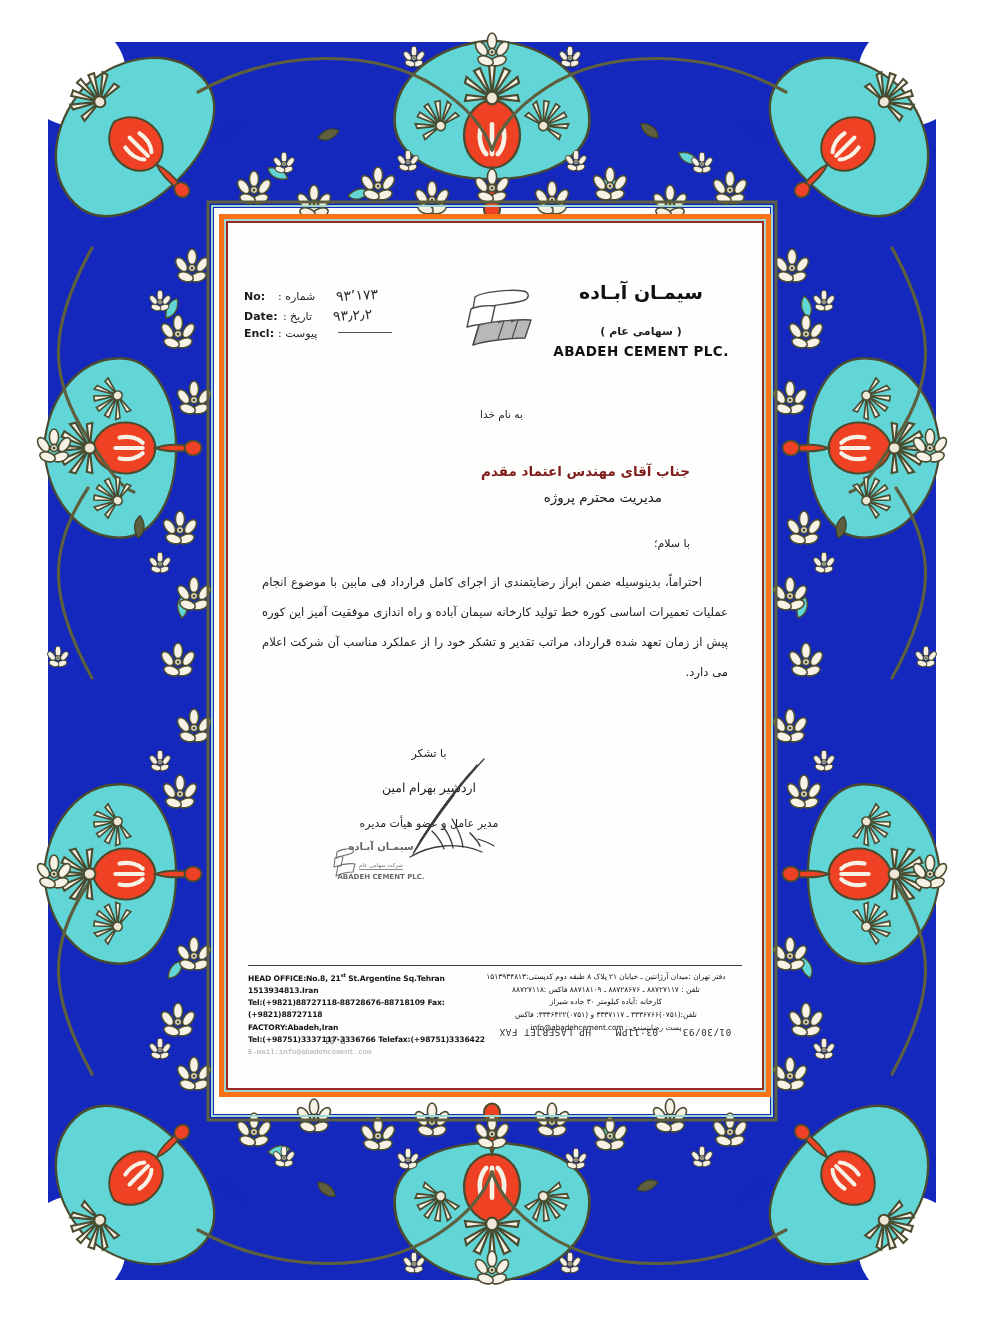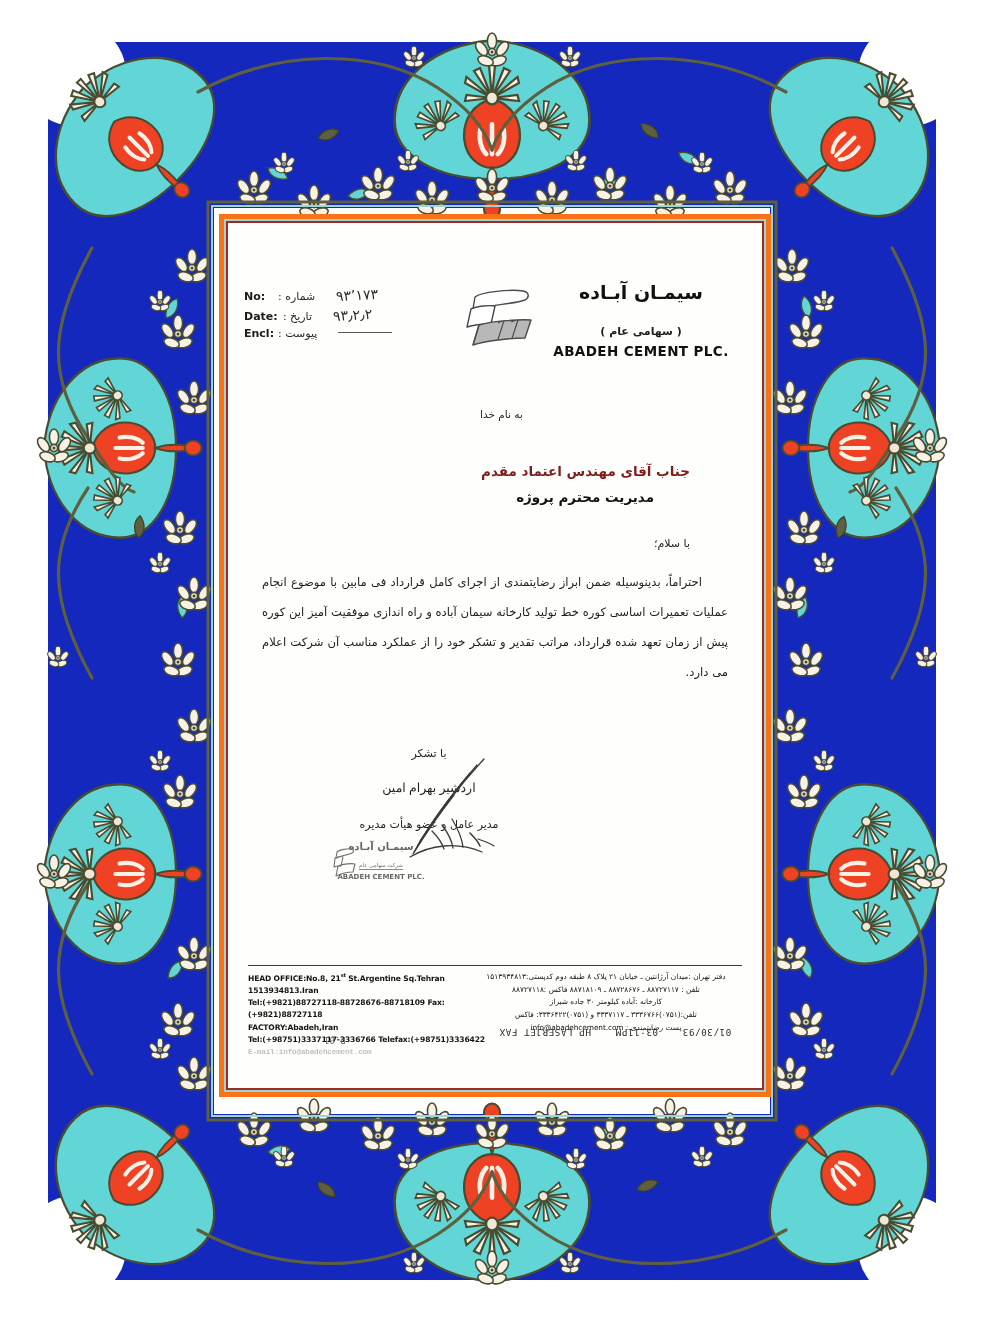--- a/index.html
+++ b/index.html
@@ -169,24 +169,24 @@
     direction: rtl;
   }
   #addressee-line1 {
     font-size: 13.5px;
     font-weight: bold;
     color: #7f1d1d;
     line-height: 1.9;
   }
   #addressee-line2 {
     font-size: 13.5px;
-    font-weight: bold;
+    font-weight: normal;
     color: #131313;
     line-height: 1.9;
-    margin-right: 36px;
+    margin-right: 28px;
   }
 
   #salutation {
     position: absolute;
     right: 72px;
     top: 314px;
     font-size: 11px;
     color: #222;
     direction: rtl;
   }
@@ -213,21 +213,21 @@
     width: 210px;
     text-align: center;
     direction: rtl;
     margin-top: 44px;
   }
   #sign-thanks { font-size: 11px; color: #1f1f1f; }
   #sign-name {
     font-size: 12.5px;
     color: #1f1f1f;
     margin-top: 20px;
-    font-family: Liberation Serif, serif;
+    font-family: Liberation Sans, sans-serif;
   }
   #sign-title {
     font-size: 11px;
     color: #1f1f1f;
     margin-top: 22px;
   }
   #signature-scribble {
     position: absolute;
     left: 34px;
     top: 6px;

